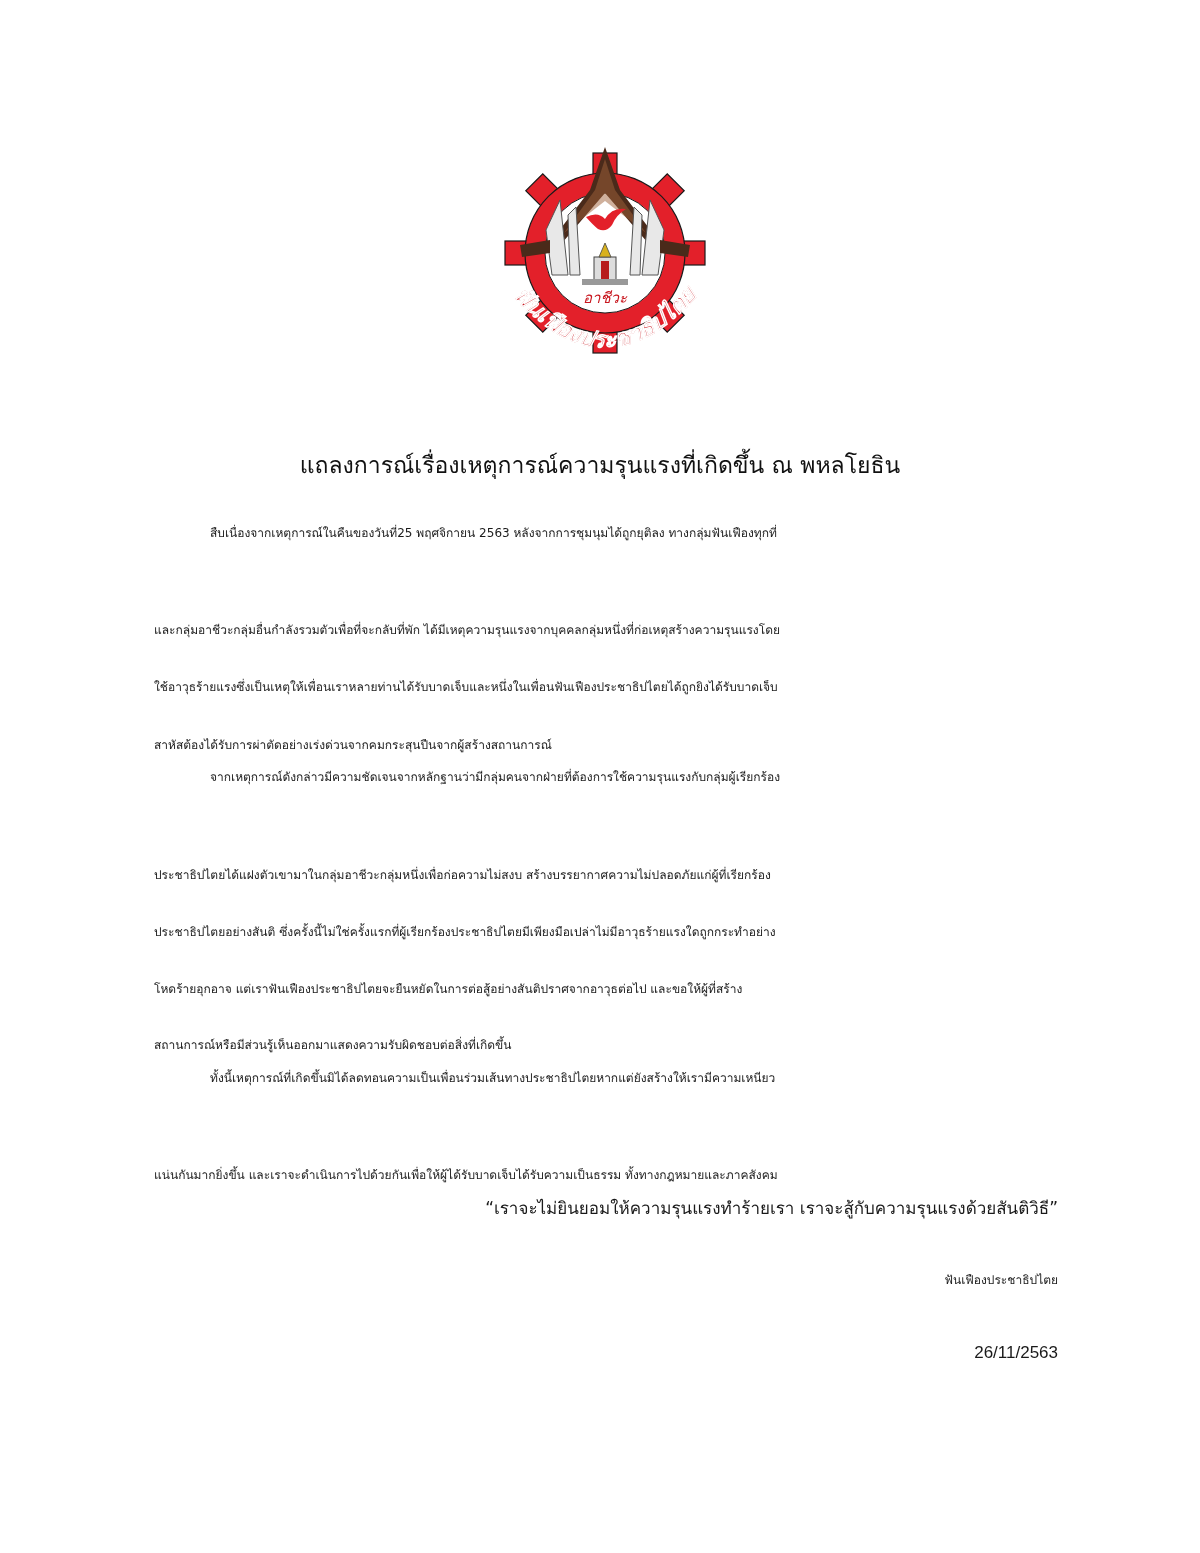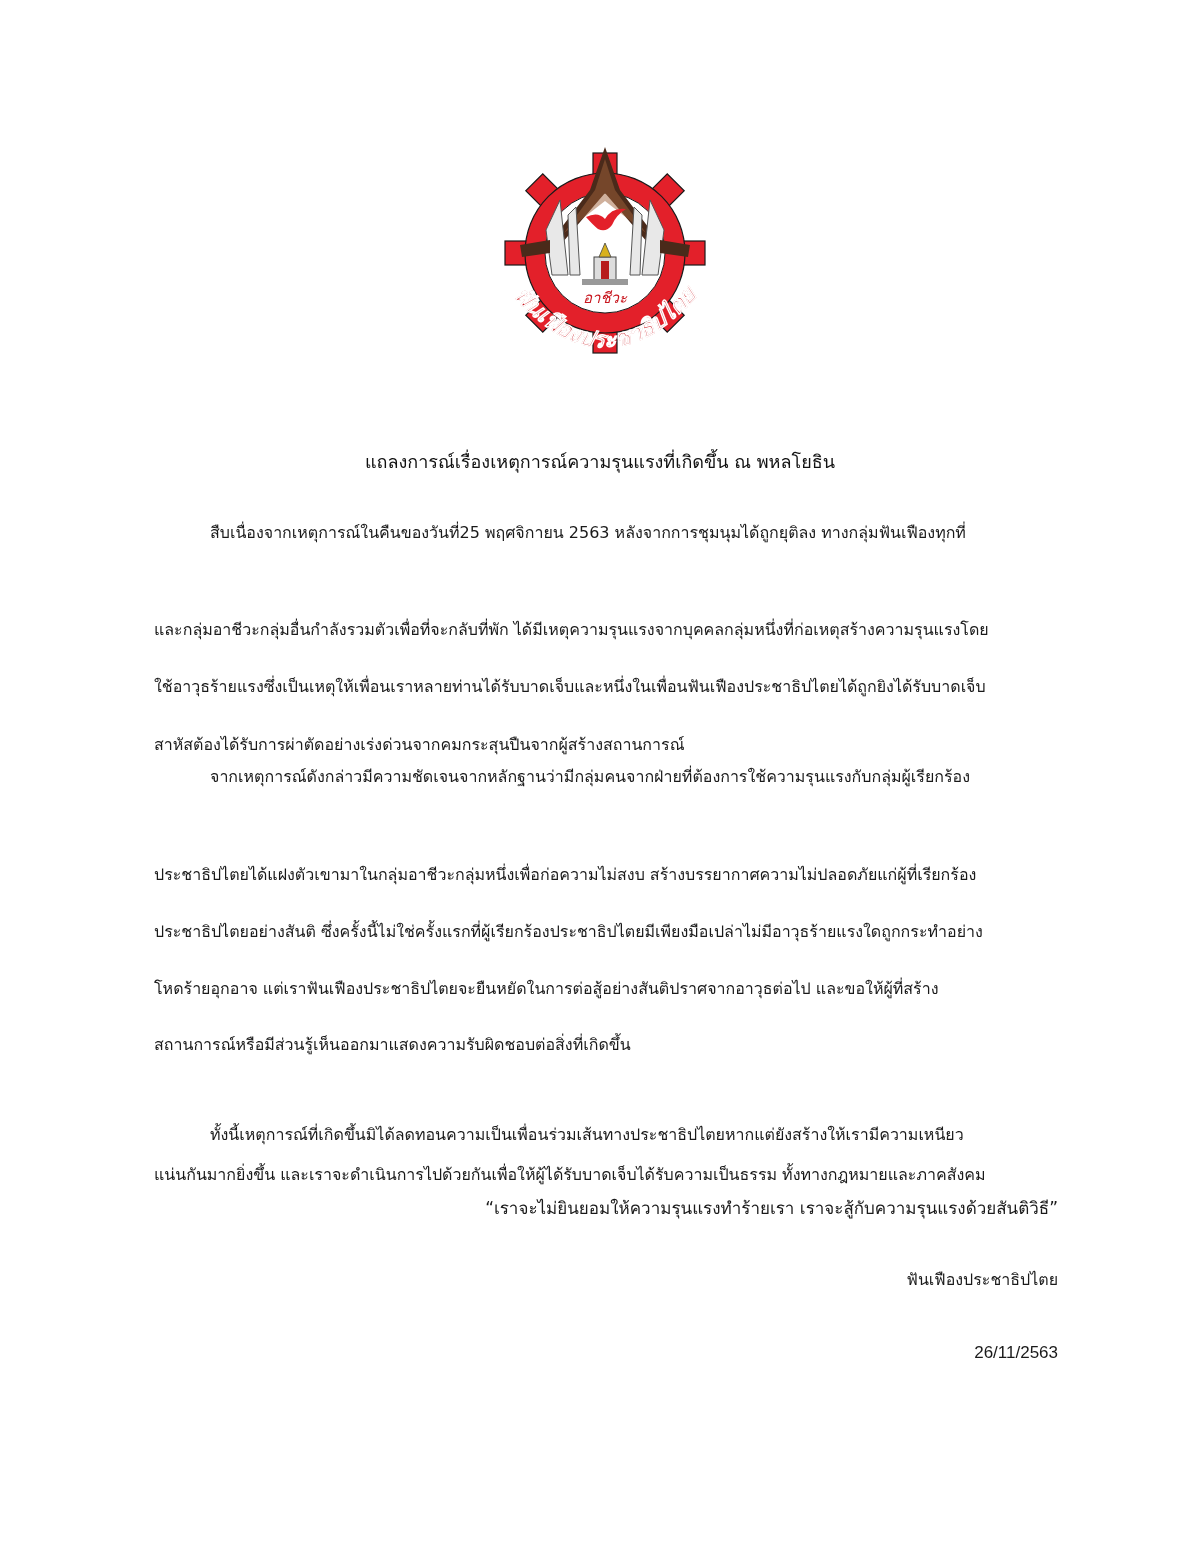--- a/index.html
+++ b/index.html
@@ -3,24 +3,24 @@
 <meta charset="utf-8">
 <style>
   html, body { margin: 0; padding: 0; background: #ffffff; }
   body {
     width: 1200px; height: 1553px; position: relative; overflow: hidden;
     font-family: "DejaVu Sans", "Liberation Sans", sans-serif; color: #1a1a1a;
   }
   .logo { position: absolute; left: 498px; top: 145px; width: 214px; height: 232px; font-style: italic; }
   .title {
     position: absolute; left: 0; width: 1200px; top: 447px; text-align: center;
-    font-size: 18px; font-family: "DejaVu Sans", sans-serif; letter-spacing: 0px; color: #111;
+    font-size: 23px; font-family: "DejaVu Sans", sans-serif; letter-spacing: 0px; color: #111;
   }
   .line {
-    position: absolute; white-space: nowrap; font-size: 16px; line-height: 30px; color: #1a1a1a;
+    position: absolute; white-space: nowrap; font-size: 12px; line-height: 30px; color: #1a1a1a;
   }
   .indent { left: 210px; }
   .full { left: 154px; margin-top: 40px; }
   .right { right: 142px; text-align: right; }
   .quote { font-size: 17px; margin-left: 36px; }
   .date { font-family: "Liberation Sans", sans-serif; font-size: 17px; }
 </style>
 </head>
 <body>
 
@@ -84,19 +84,19 @@
 
 <div>
   <div class="line indent" style="top:762px">จากเหตุการณ์ดังกล่าวมีความชัดเจนจากหลักฐานว่ามีกลุ่มคนจากฝ่ายที่ต้องการใช้ความรุนแรงกับกลุ่มผู้เรียกร้อง</div>
   <div class="line full" style="top:820px">ประชาธิปไตยได้แฝงตัวเขามาในกลุ่มอาชีวะกลุ่มหนึ่งเพื่อก่อความไม่สงบ สร้างบรรยากาศความไม่ปลอดภัยแก่ผู้ที่เรียกร้อง</div>
   <div class="line full" style="top:877px">ประชาธิปไตยอย่างสันติ ซึ่งครั้งนี้ไม่ใช่ครั้งแรกที่ผู้เรียกร้องประชาธิปไตยมีเพียงมือเปล่าไม่มีอาวุธร้ายแรงใดถูกกระทำอย่าง</div>
   <div class="line full" style="top:934px">โหดร้ายอุกอาจ แต่เราฟันเฟืองประชาธิปไตยจะยืนหยัดในการต่อสู้อย่างสันติปราศจากอาวุธต่อไป และขอให้ผู้ที่สร้าง</div>
   <div class="line full" style="top:990px">สถานการณ์หรือมีส่วนรู้เห็นออกมาแสดงความรับผิดชอบต่อสิ่งที่เกิดขึ้น</div>
 </div>
 
 <div>
-  <div class="line indent" style="top:1120px">ทั้งนี้เหตุการณ์ที่เกิดขึ้นมิได้ลดทอนความเป็นเพื่อนร่วมเส้นทางประชาธิปไตยหากแต่ยังสร้างให้เรามีความเหนียว</div>
+  <div class="line indent" style="top:1063px">ทั้งนี้เหตุการณ์ที่เกิดขึ้นมิได้ลดทอนความเป็นเพื่อนร่วมเส้นทางประชาธิปไตยหากแต่ยังสร้างให้เรามีความเหนียว</div>
   <div class="line full" style="top:1120px">แน่นกันมากยิ่งขึ้น และเราจะดำเนินการไปด้วยกันเพื่อให้ผู้ได้รับบาดเจ็บได้รับความเป็นธรรม ทั้งทางกฎหมายและภาคสังคม</div>
 </div>
 
 <div class="line right quote" style="top:1193px">“เราจะไม่ยินยอมให้ความรุนแรงทำร้ายเรา เราจะสู้กับความรุนแรงด้วยสันติวิธี”</div>
 <div class="line right" style="top:1265px">ฟันเฟืองประชาธิปไตย</div>
 <div class="line right date" style="top:1338px">26/11/2563</div>
 
 </body></html>

